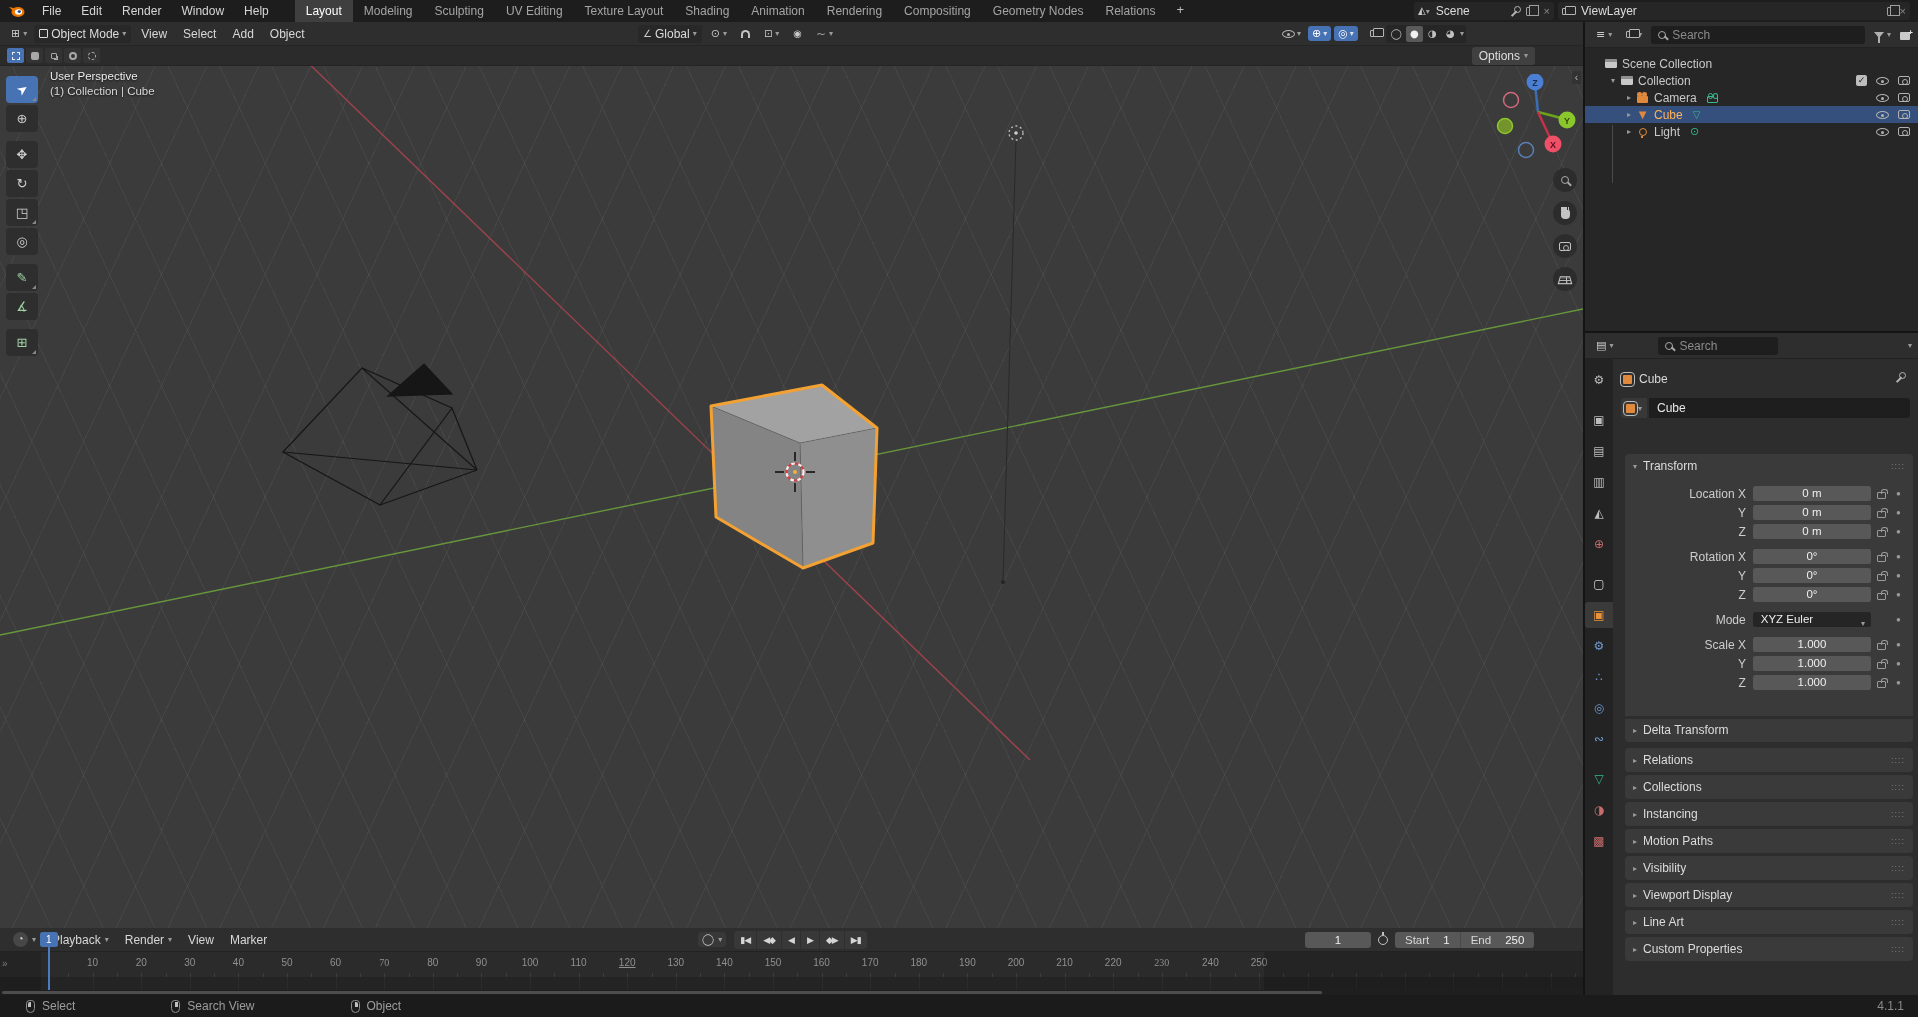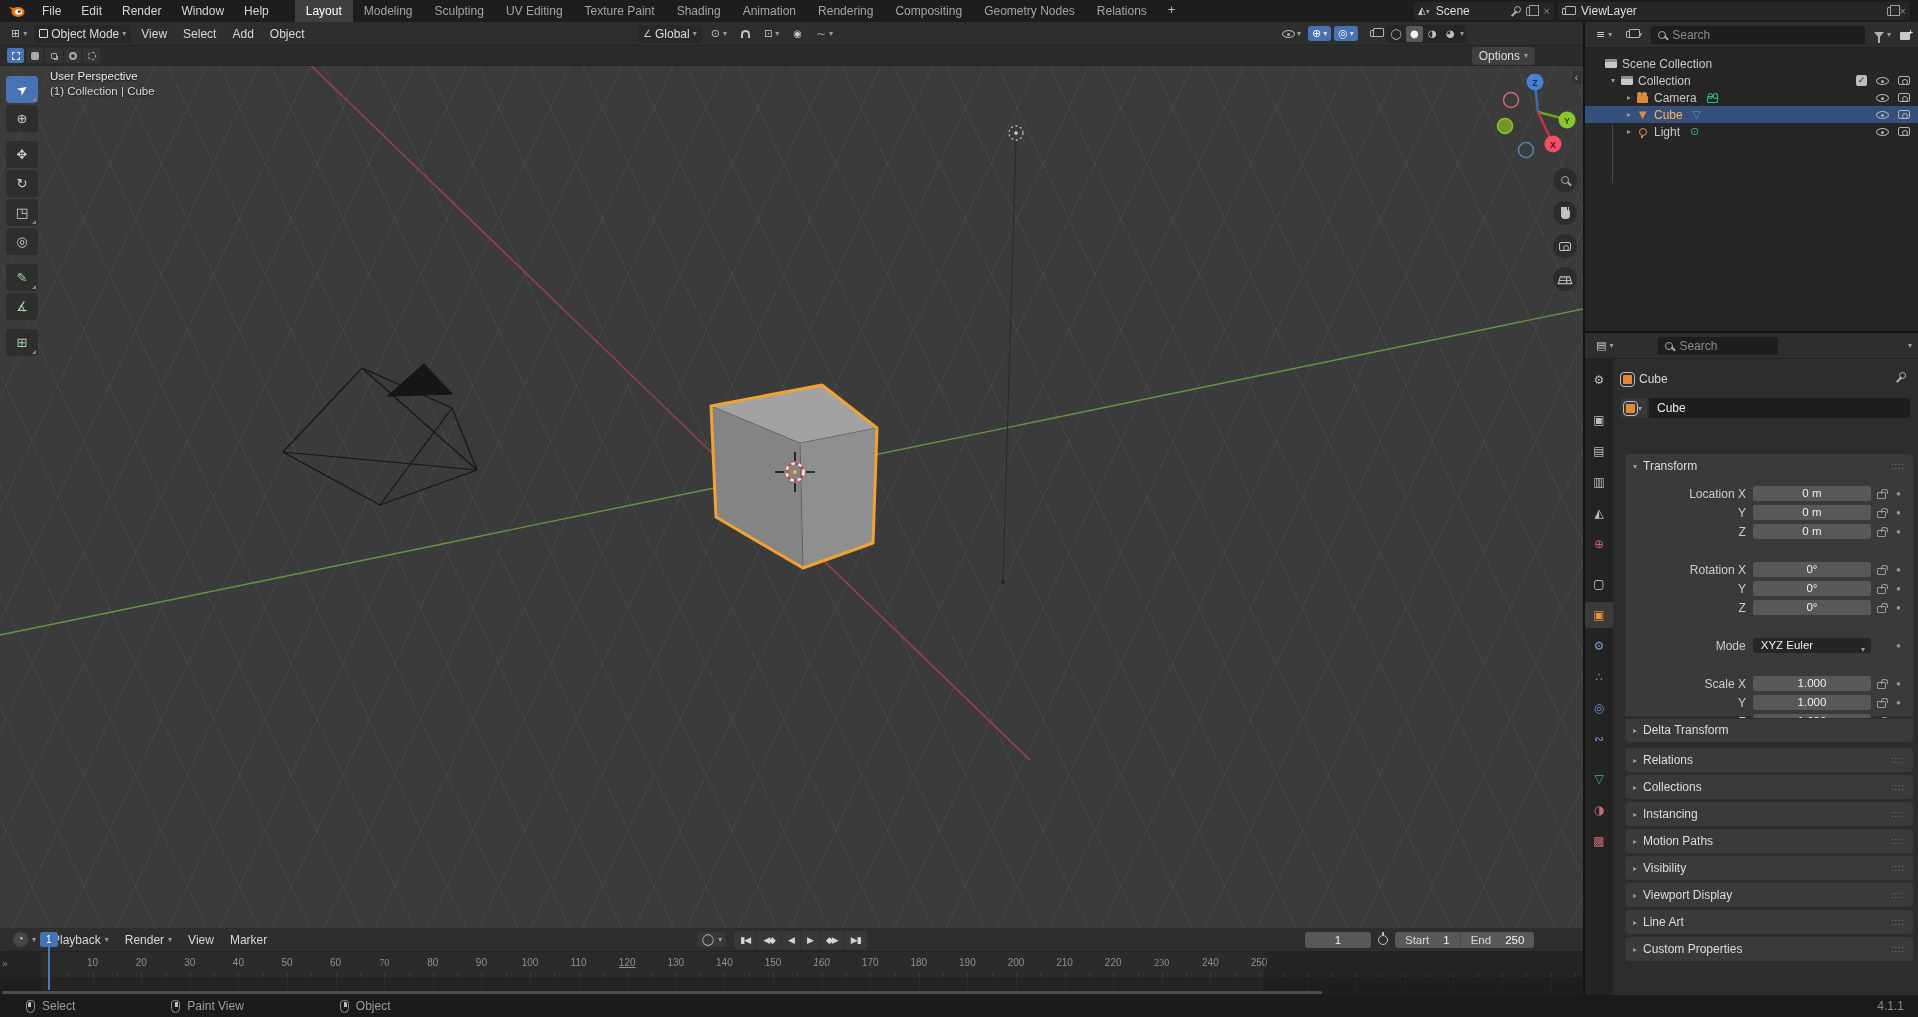--- a/index.html
+++ b/index.html
@@ -185,21 +185,21 @@
   .obj-sq { width:9px; height:9px; background:#e0883c; border-radius:1px; outline:1px solid #bbb; outline-offset:2px; }
   #pp-pin { position:absolute; right:12px; top:13px; }
   #pp-name { position:absolute; left:8px; top:39px; right:8px; height:20px; display:flex; gap:2px; }
   #pp-name .sel { display:flex; align-items:center; gap:3px; background:#383838; border-radius:3px 0 0 3px; padding:0 5px; }
   #pp-name .txt { flex:1; background:#1e1e1e; border-radius:0 3px 3px 0; color:#e8e8e8; padding:0 8px; line-height:20px; }
   #tf-block { position:absolute; left:12px; top:95px; right:5px; height:262px; background:#3a3a3a; border-radius:4px 4px 0 0; }
   .panel-head { display:flex; align-items:center; gap:6px; padding:5px 8px; color:#dcdcdc; font-size:12px; }
   .panel-head .dots { margin-left:auto; color:#7f7f7f; font-size:9px; letter-spacing:1px; }
   #tf-rows { margin-top:6px; }
   .tf-row { display:flex; align-items:center; height:19px; padding-right:8px; }
-  .tf-row.gap { margin-top:19px; }
+  .tf-row.gap { margin-top:6px; }
   .tf-label { width:135px; text-align:right; color:#cdcdcd; padding-right:7px; font-size:12px; }
   .fld { width:125px; height:15px; background:#585858; border-radius:2.5px; color:#efefef; text-align:center; font-size:11.5px; line-height:15px; position:relative; }
   .fld.menu { background:#252525; text-align:left; padding-left:8px; }
   .fld.menu .chev { position:absolute; right:6px; top:4px; }
   .tf-lock { width:22px; display:flex; justify-content:center; }
   .tf-dot { width:14px; text-align:center; color:#9a9a9a; font-size:8px; }
   #delta-head { position:absolute; left:12px; top:359px; right:5px; height:24px; background:#3a3a3a; border-radius:0 0 4px 4px; border-top:1px solid #2d2d2d; }
   #pp-panels { position:absolute; left:12px; top:389px; right:5px; }
   .cpanel { height:24px; background:#3a3a3a; border-radius:4px; margin-bottom:3px; display:flex; align-items:center; gap:6px; padding:0 8px; color:#dcdcdc; }
   .cpanel .dots { margin-left:auto; color:#7f7f7f; font-size:9px; letter-spacing:1px; }
@@ -226,21 +226,21 @@
         <span class="tb-menu">Edit</span>
         <span class="tb-menu">Render</span>
         <span class="tb-menu">Window</span>
         <span class="tb-menu">Help</span>
       </nav>
     <nav id="tb-workspaces">
         <span class="ws-tab active">Layout</span>
         <span class="ws-tab">Modeling</span>
         <span class="ws-tab">Sculpting</span>
         <span class="ws-tab">UV Editing</span>
-        <span class="ws-tab">Texture Paint</span>
+        <span class="ws-tab">Texture Layout</span>
         <span class="ws-tab">Shading</span>
         <span class="ws-tab">Animation</span>
         <span class="ws-tab">Rendering</span>
         <span class="ws-tab">Compositing</span>
         <span class="ws-tab">Geometry Nodes</span>
         <span class="ws-tab">Relations</span>
         <span class="ws-add">+</span>
       </nav>
     <div id="tb-right">
       <div class="id-block" id="scene-block">
@@ -530,21 +530,21 @@
         <span class="ruler-num" style="left: 335.6px;">60</span>
         <span class="ruler-num" style="left: 384.2px; font-family: Liberation Serif, serif;">70</span>
         <span class="ruler-num" style="left: 432.8px;">80</span>
         <span class="ruler-num" style="left: 481.4px;">90</span>
         <span class="ruler-num" style="left: 530px;">100</span>
         <span class="ruler-num" style="left: 578.6px;">110</span>
         <span class="ruler-num" style="left: 627.2px; text-decoration: underline;">120</span>
         <span class="ruler-num" style="left: 675.8px;">130</span>
         <span class="ruler-num" style="left: 724.4px;">140</span>
         <span class="ruler-num" style="left: 773px;">150</span>
-        <span class="ruler-num" style="left: 821.6px; font-style: italic;">160</span>
+        <span class="ruler-num" style="left: 821.6px;">160</span>
         <span class="ruler-num" style="left: 870.2px;">170</span>
         <span class="ruler-num" style="left: 918.8px;">180</span>
         <span class="ruler-num" style="left: 967.4px;">190</span>
         <span class="ruler-num" style="left: 1016px;">200</span>
         <span class="ruler-num" style="left: 1064.6px;">210</span>
         <span class="ruler-num" style="left: 1113.2px;">220</span>
         <span class="ruler-num" style="left: 1161.8px; font-family: Liberation Serif, serif;">230</span>
         <span class="ruler-num" style="left: 1210.4px;">240</span>
         <span class="ruler-num" style="left: 1259px;">250</span>
         <span class="ruler-tick" style="left: 68.3px;"></span>
@@ -965,21 +965,21 @@
     <span class="sb-item" style="margin-left: 26px;">
         <span class="css-mouse">
           <span class="seg left"></span>
         </span>
         <span>Select</span>
       </span>
       <span class="sb-item" style="margin-left: 96px;">
         <span class="css-mouse">
           <span class="seg middle"></span>
         </span>
-        <span>Paint View</span>
+        <span>Search View</span>
       </span>
       <span class="sb-item" style="margin-left: 96px;">
         <span class="css-mouse">
           <span class="seg right"></span>
         </span>
         <span>Object</span>
       </span>
       <span id="sb-version">4.1.1</span>
   </footer>
 

